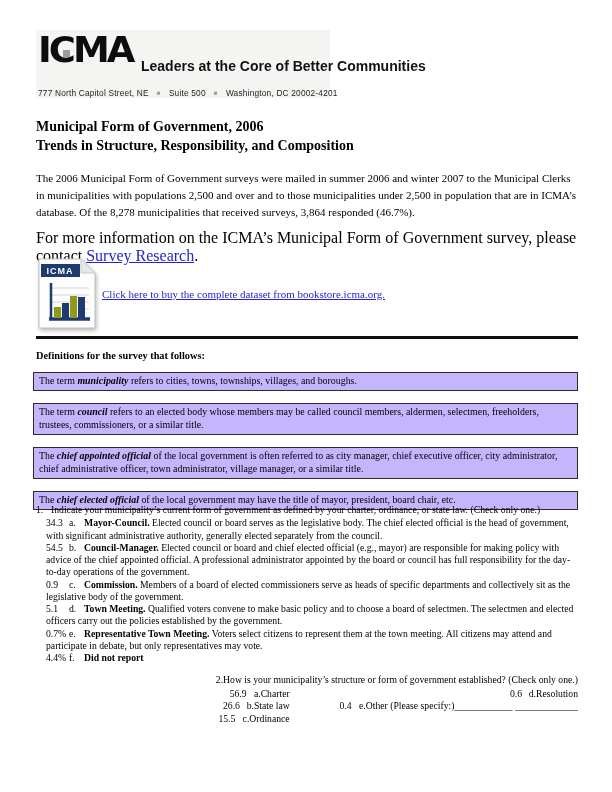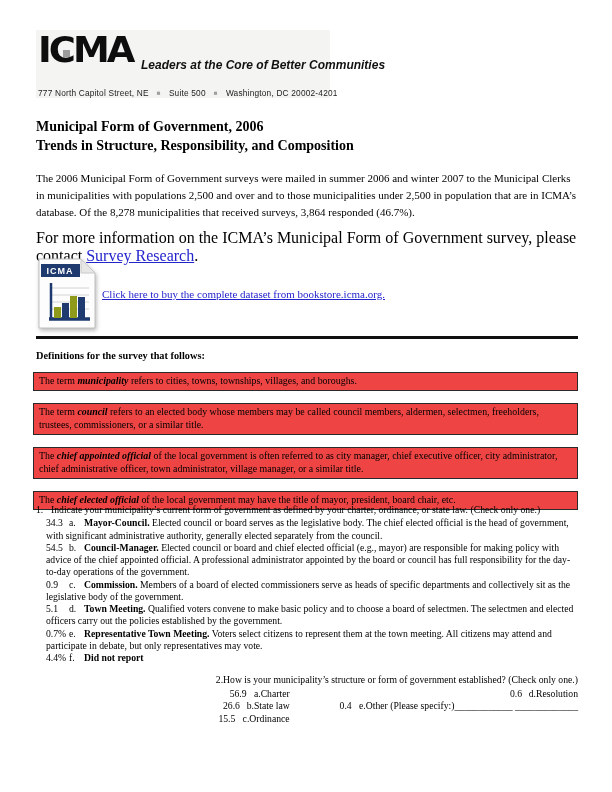--- a/index.html
+++ b/index.html
@@ -11,22 +11,22 @@
   
   .hdr-bg { position:absolute; left:36px; top:30px; width:294px; height:68px; background:#f4f4f2; }
   .logo-text {
     position:absolute; left:38px; top:28px;
     font-family:"DejaVu Sans", sans-serif; font-weight:bold;
     font-size:37px; letter-spacing:-3px; color:#0d0d0d; transform:scaleY(.98);
   }
   .logo-c-square { position:absolute; left:63px; top:50px; width:7px; height:7px; background:#9b9b9b; }
   .tagline {
     position:absolute; left:141px; top:58px;
-    font-family:"Liberation Sans", sans-serif; font-weight:bold; font-style:italic;
-    font-size:12px; color:#111; white-space:nowrap;
+    font-family:"Liberation Sans", sans-serif; font-weight:bold; 
+    font-size:14px; color:#111; white-space:nowrap;
   }
   .address {
     position:absolute; left:38px; top:88px;
     font-family:"Liberation Sans", sans-serif; font-size:8.3px; color:#1c1c1c;
     letter-spacing:.2px; white-space:nowrap;
   }
   .address .sq { color:#a0a0a0; font-size:6.5px; margin:0 8px; vertical-align:1px; }
   
   .title { position:absolute; left:36px; top:118px; font-size:14px; font-weight:bold; line-height:18.5px; }
   
@@ -36,21 +36,21 @@
   a.doclink { color:#2424cd; text-decoration:underline; cursor:pointer; }
   
   .doc-icon { position:absolute; left:38px; top:258px; width:58px; height:71px; filter:drop-shadow(1.5px 2px 2px rgba(0,0,0,.28)); }
   .buy-link { position:absolute; left:102px; top:288px; font-size:11px; }
   
   .rule { position:absolute; left:36px; top:336px; width:542px; height:3px; background:#101010; }
   .defs-heading { position:absolute; left:36px; top:350px; font-size:10.3px; font-weight:bold; }
   .defboxes { position:absolute; left:33px; top:372px; width:545px; }
   .defbox {
     border:1px solid #2a2a2a; padding:2px 5px 3px 5px; margin-bottom:12px;
-    font-size:9.9px; line-height:12.4px; background:#ef4444;
+    font-size:9.9px; line-height:12.4px; background:#c4b5fd;
   }
   .defbox b i, .term { font-weight:bold; font-style:italic; }
   
   .q1 { position:absolute; left:36px; top:504px; width:542px; font-size:9.7px; line-height:12.25px; }
   .q2 { position:absolute; left:36px; top:674px; width:542px; font-size:9.7px; line-height:12.5px;text-align:right; }
   .qhead { white-space:nowrap; margin-bottom:1px; }
   .qnum { display:inline-block; width:15px; }
   .opts { margin-left:10px; }
   .opt { margin:0; }
   .pct { font-weight:normal; display:inline-block; min-width:23px; }

